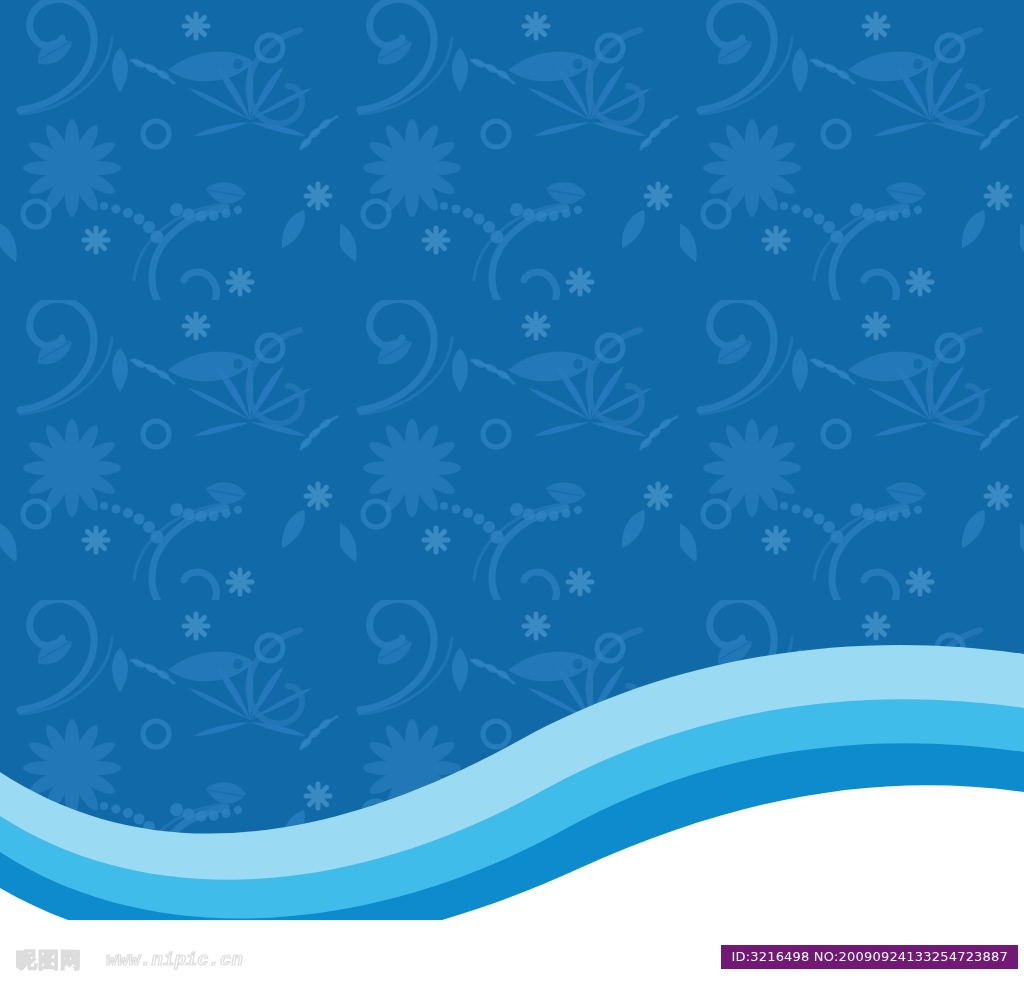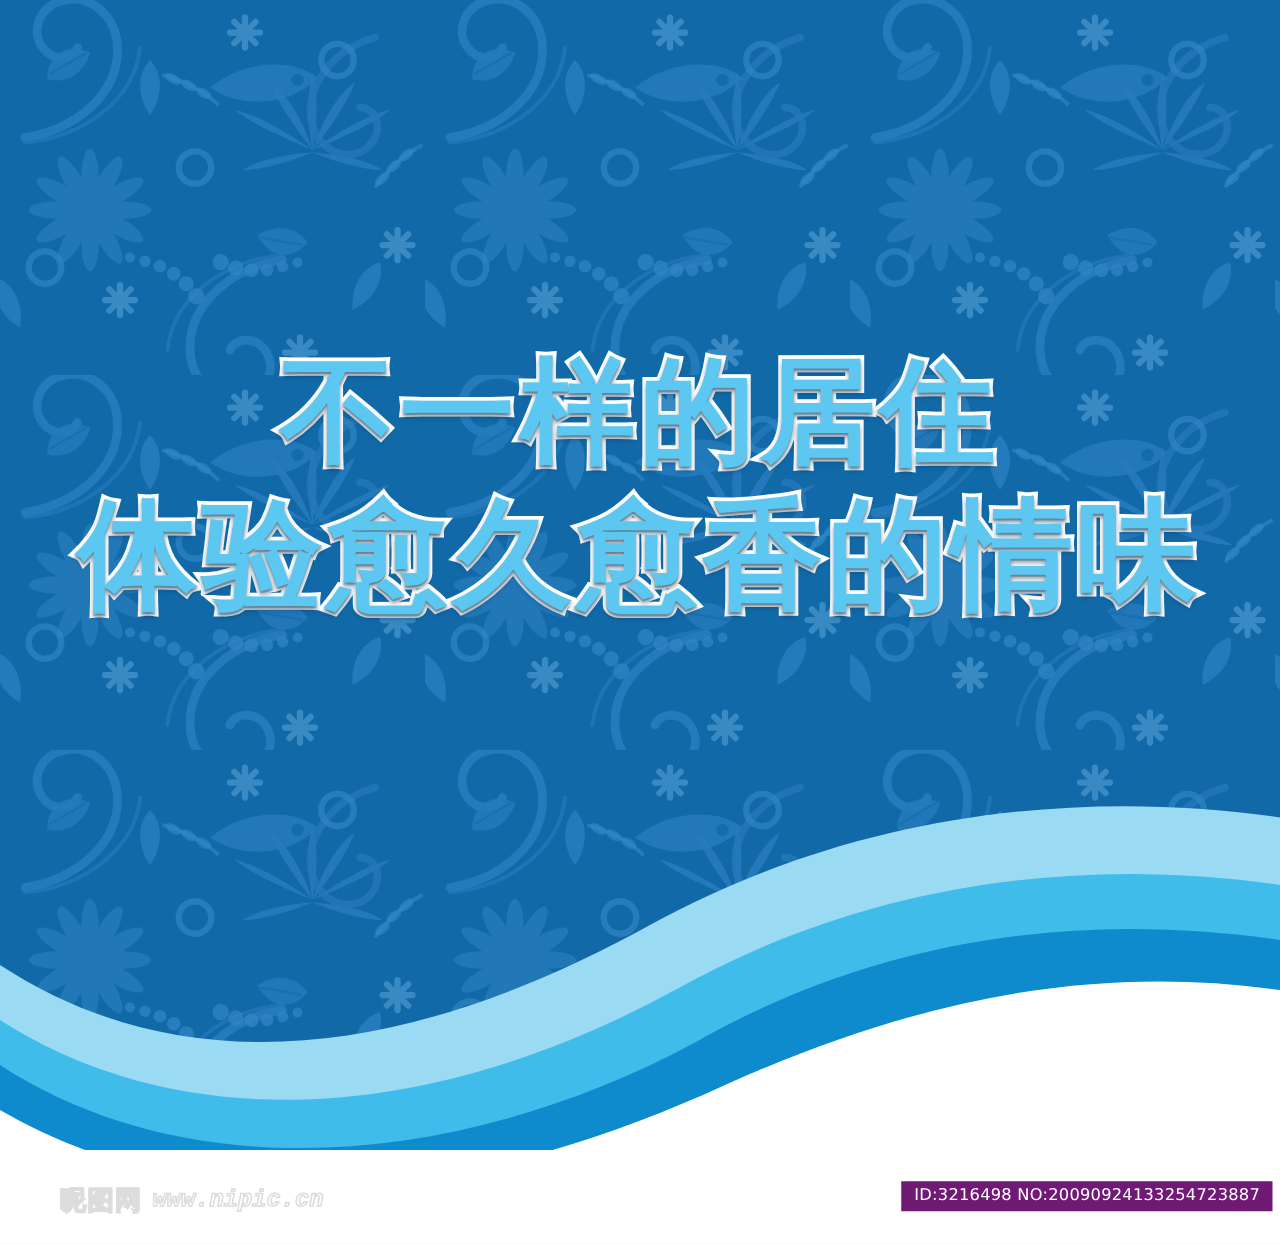--- a/index.html
+++ b/index.html
@@ -94,22 +94,21 @@
     height: 60px;
     z-index: 9;
   }
 
   .wm-logo {
     position: absolute;
     left: 16px;
     top: 12px;
     display: flex;
     align-items: center;
-    gap: 8px;
-    margin-left: 32px;
+    gap: 24px;
   }
 
   .wm-cn {
     font-family: "DejaVu Sans", sans-serif;
     font-size: 21px;
     font-weight: bold;
     letter-spacing: 1px;
     color: transparent;
     -webkit-text-stroke: 1.5px #DCDCDC;
     line-height: 26px;
@@ -263,24 +262,20 @@
         </pattern>
       </defs>
 
       <rect x="0" y="0" width="1024" height="880" fill="#1269A9"></rect>
       <rect x="0" y="0" width="1024" height="880" fill="url(#ornament)" opacity="0.95"></rect>
 
       <rect x="0" y="0" width="1024" height="880" fill="#1269A9" opacity="0.18"></rect>
     </svg>
   </div>
 
-  <div class="headline">
-    <span class="line line-1">不一样的居住</span>
-    <span class="line line-2">体验愈久愈香的情味</span>
-  </div>
 
   <svg class="waves" viewBox="0 0 1024 300" preserveAspectRatio="none" aria-hidden="true">
 
     <path fill="#9BDAF3" d="M0 152
              C 150 250, 330 225, 520 120
              C 680 32, 860 10, 1024 34
              L1024 96
              C 860 72, 690 96, 540 180
              C 350 285, 150 300, 0 206 Z"></path>
 

